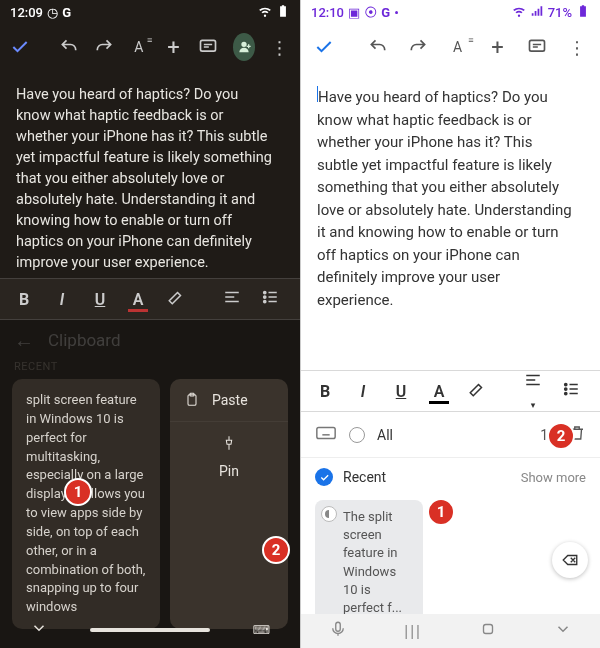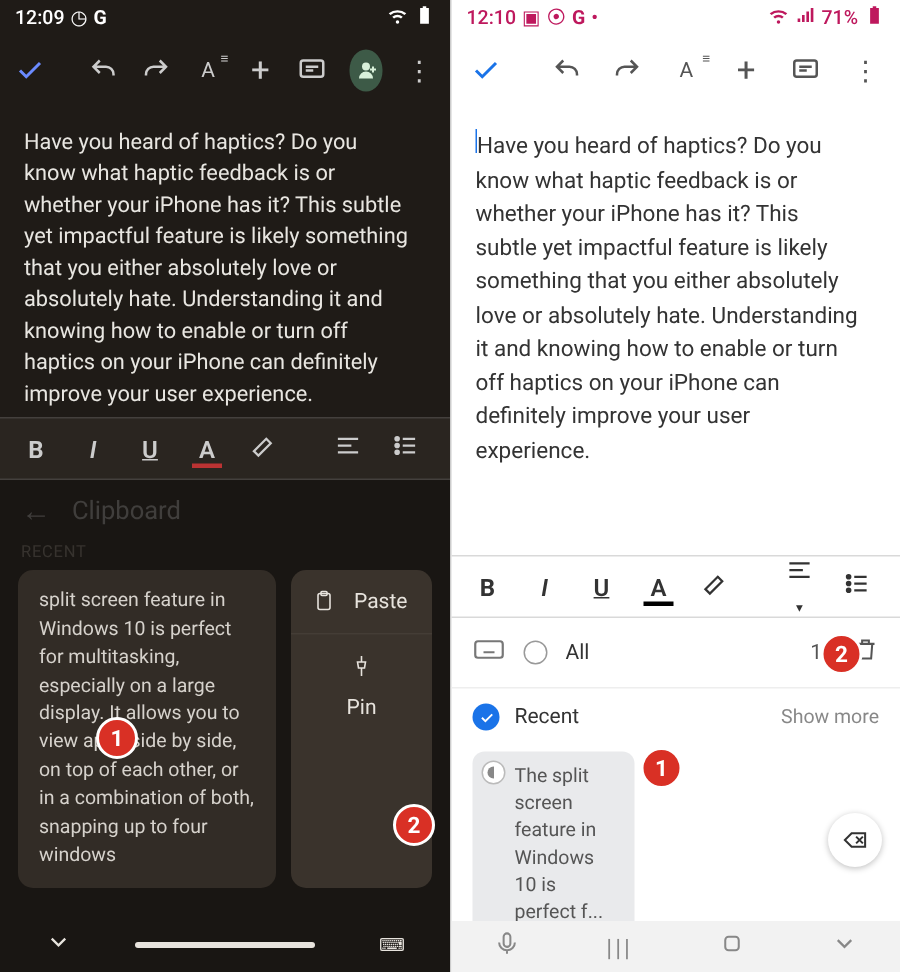--- a/index.html
+++ b/index.html
@@ -14,21 +14,21 @@
   .phone-right { width: 300px; background: #fff; color: #222; border-left: 1px solid #ccc; }
 
   
   .statusbar {
     display: flex; justify-content: space-between; align-items: center;
     padding: 4px 10px; font-size: 13px; font-weight: 500; height: 24px;
   }
   .statusbar .sb-left, .statusbar .sb-right { display: flex; align-items: center; gap: 4px; }
   .statusbar svg { width: 14px; height: 14px; }
   .phone-left .statusbar { color: #fff; }
-  .phone-right .statusbar { color: #be185d; text-align: center; }
+  .phone-right .statusbar { color: #6d28d9; text-align: center; }
 
   
   .toolbar {
     display: flex; align-items: center; padding: 8px 10px; gap: 14px;
     height: 46px;
   }
   .toolbar .spacer { flex: 1; }
   .tb-btn { display:flex; align-items:center; justify-content:center; width:26px; height:26px; border-radius:50%; }
   .tb-btn svg { width: 20px; height: 20px; }
   .phone-left .toolbar { color: #ccc; }
@@ -77,21 +77,21 @@
   }
   .overlay-hdr .back { font-size:20px; }
   .recent-label { font-size:11px; color:#6c6760; padding:0 14px; letter-spacing:0.5px; opacity:0.35;}
   .dark-row { display:flex; gap:10px; padding: 6px 12px; }
   .clip-card {
     flex:1; background:#322c26; border-radius:10px; padding:12px 14px;
     font-size:13px; line-height:1.45; color:#d6d2cc;
     position:relative;
   }
   .ctx-menu {
-    width:94px; background:#3a332c; border-radius:10px; overflow:hidden;
+    width:118px; background:#3a332c; border-radius:10px; overflow:hidden;
     display:flex; flex-direction:column;
   }
   .ctx-item {
     display:flex; align-items:center; gap:12px; padding:13px 14px;
     font-size:14px; color:#e7e3dd;
     position:relative;
   }
   .ctx-item + .ctx-item { border-top:1px solid rgba(255,255,255,0.05);flex-direction:column; }
   .ctx-item svg { width:16px; height:16px; fill:none; stroke:#e7e3dd; stroke-width:1.6; }
 

